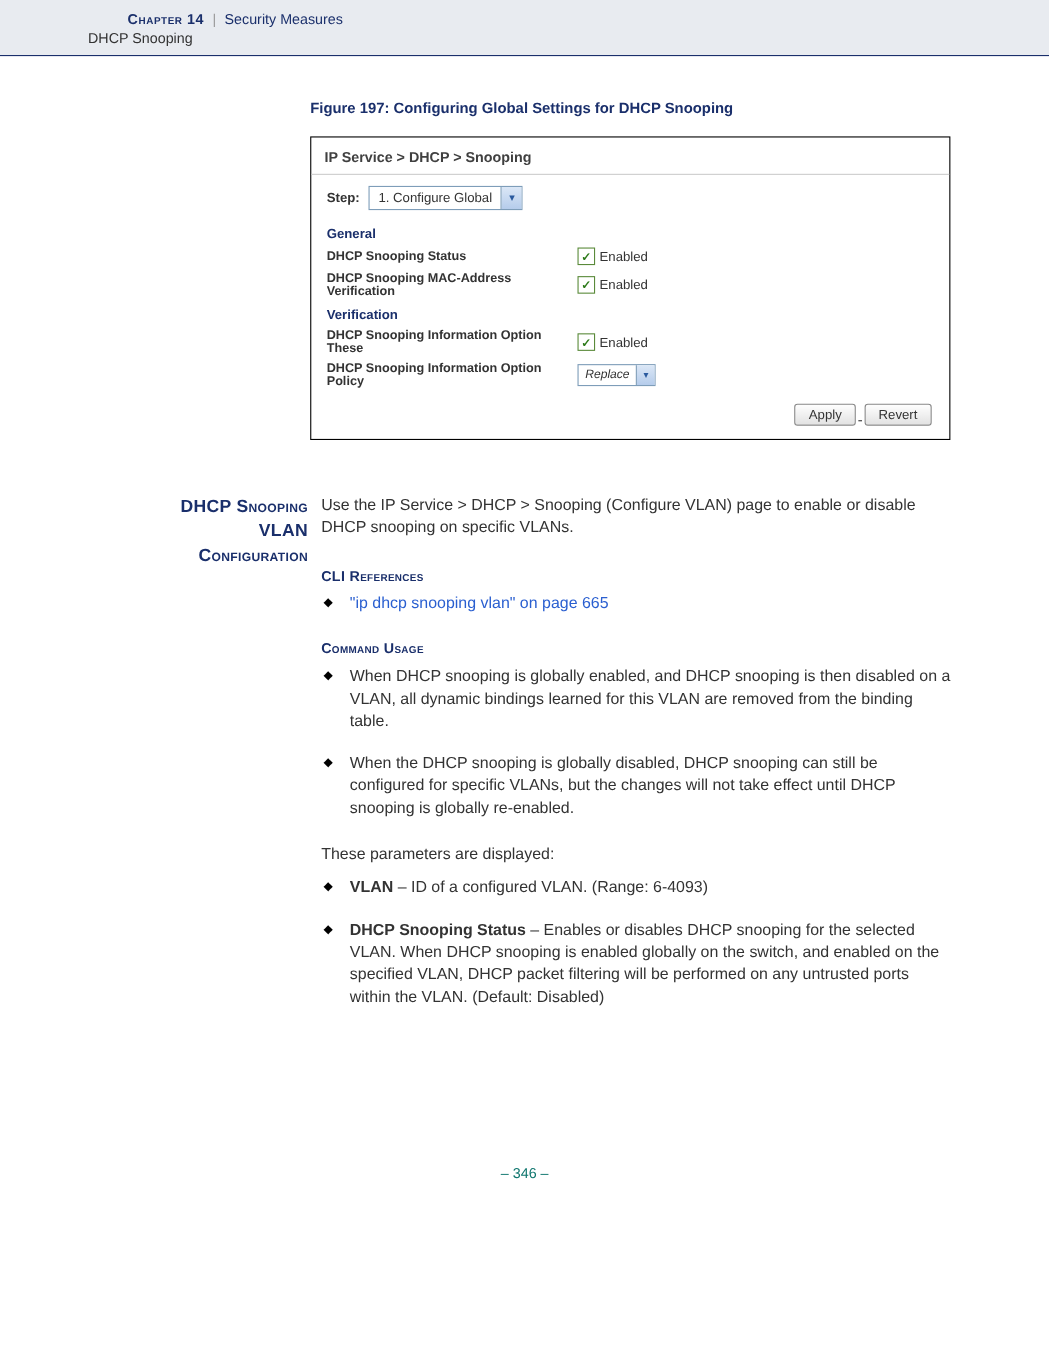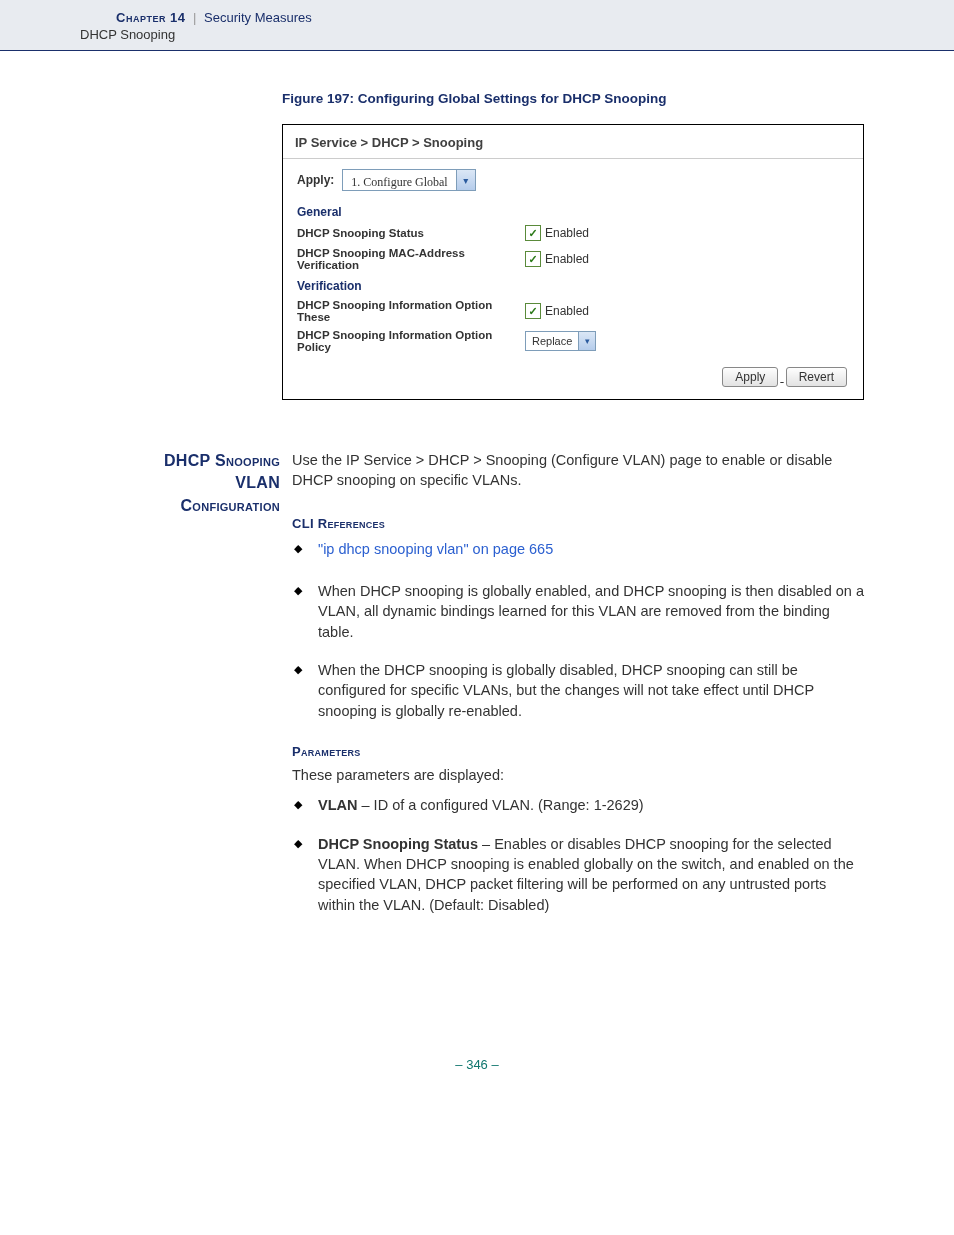--- a/index.html
+++ b/index.html
@@ -37,24 +37,23 @@
     color: #404040;
     font-weight: bold;
     padding: 10px 12px 8px 12px;
     border-bottom: 1px solid #ccc;
     font-size: 13px;
   }
   .fig-body { padding: 10px 14px 12px 14px; }
   .step-row { display: flex; align-items: center; margin-bottom: 14px; }
   .step-label { font-weight: bold; margin-right: 8px; }
   .step-select {
-    display: inline-flex; align-items: flex-end;
+    display: inline-flex; align-items: center;
     border: 1px solid #7e9db9; height: 20px;
     font-size: 12px;
-    font-family: Liberation Serif, serif;
   }
   .step-select .sel-text { padding: 0 8px; }
   .step-select .sel-btn {
     width: 18px; height: 20px;
     background: linear-gradient(#dbe7f6,#b5cceb);
     border-left: 1px solid #7e9db9;
     display: flex; align-items: center; justify-content: center;
     color: #2a5a9e; font-size: 10px;
   }
   .sect-head { color: #1a2f6b; font-weight: bold; margin: 8px 0 6px 0; font-size: 12px; }
@@ -65,21 +64,21 @@
     width: 14px; height: 14px;
     border: 1px solid #5a8a3a;
     display: flex; align-items: center; justify-content: center;
     color: #2d7a1a; font-size: 11px; font-weight: bold;
     background: #fff;
   }
   .policy-select {
     display: inline-flex; align-items: center;
     border: 1px solid #7e9db9; height: 18px; font-size: 11px;
   }
-  .policy-select .sel-text { padding: 0 6px; }
+  .policy-select .sel-text { padding: 0 6px; font-style: italic; }
   .policy-select .sel-btn {
     width: 16px; height: 18px;
     background: linear-gradient(#dbe7f6,#b5cceb);
     border-left: 1px solid #7e9db9;
     display: flex; align-items: center; justify-content: center;
     color: #2a5a9e; font-size: 9px;
   }
   .btn-row { text-align: right; margin-top: 14px; text-decoration: underline; }
   .wbtn {
     display: inline-block;
@@ -138,21 +137,21 @@
   </div>
   <div class="ch-line2">DHCP Snooping</div>
 </div>
 
 <div class="caption">Figure 197:  Configuring Global Settings for DHCP Snooping</div>
 
 <div class="figure-box">
   <div class="fig-breadcrumb">IP Service &gt; DHCP &gt; Snooping</div>
   <div class="fig-body">
     <div class="step-row">
-      <span class="step-label">Apply:</span>
+      <span class="step-label">Step:</span>
       <span class="step-select">
         <span class="sel-text">1. Configure Global</span>
         <span class="sel-btn">▾</span>
       </span>
     </div>
 
     <div class="sect-head">General</div>
 
     <div class="frow">
       <span class="flabel">DHCP Snooping Status</span>
@@ -202,27 +201,27 @@
     <div>Configuration</div>
   </div>
   <div class="body-col">
     <div class="intro">Use the IP Service &gt; DHCP &gt; Snooping (Configure VLAN) page to enable or disable DHCP snooping on specific VLANs.</div>
 
     <div class="subhead">CLI References</div>
     <ul class="bul tight">
       <li><a class="link">"ip dhcp snooping vlan" on page 665</a></li>
     </ul>
 
+    <div class="subhead">Command Usage</div>
     <ul class="bul">
       <li>When DHCP snooping is globally enabled, and DHCP snooping is then disabled on a VLAN, all dynamic bindings learned for this VLAN are removed from the binding table.</li>
       <li>When the DHCP snooping is globally disabled, DHCP snooping can still be configured for specific VLANs, but the changes will not take effect until DHCP snooping is globally re-enabled.</li>
     </ul>
 
-    <div class="subhead">Parameters</div>
     <div class="plain">These parameters are displayed:</div>
     <ul class="bul">
-      <li><span class="b">VLAN</span><span> – ID of a configured VLAN. (Range: 1-2629)</span></li>
+      <li><span class="b">VLAN</span><span> – ID of a configured VLAN. (Range: 6-4093)</span></li>
       <li><span class="b">DHCP Snooping Status</span><span> – Enables or disables DHCP snooping for the selected VLAN. When DHCP snooping is enabled globally on the switch, and enabled on the specified VLAN, DHCP packet filtering will be performed on any untrusted ports within the VLAN. (Default: Disabled)</span></li>
     </ul>
   </div>
 </div>
 
 <div class="page-num">–  346  –</div>
 
 </body></html>

